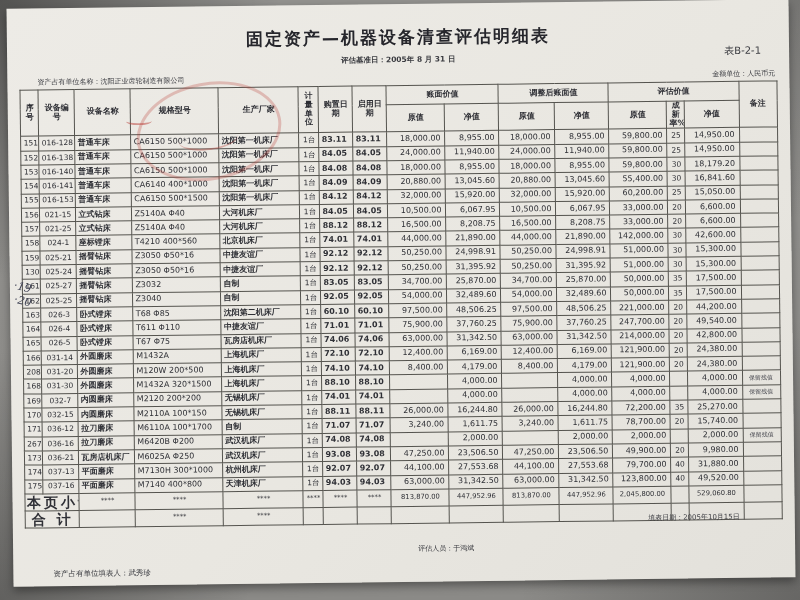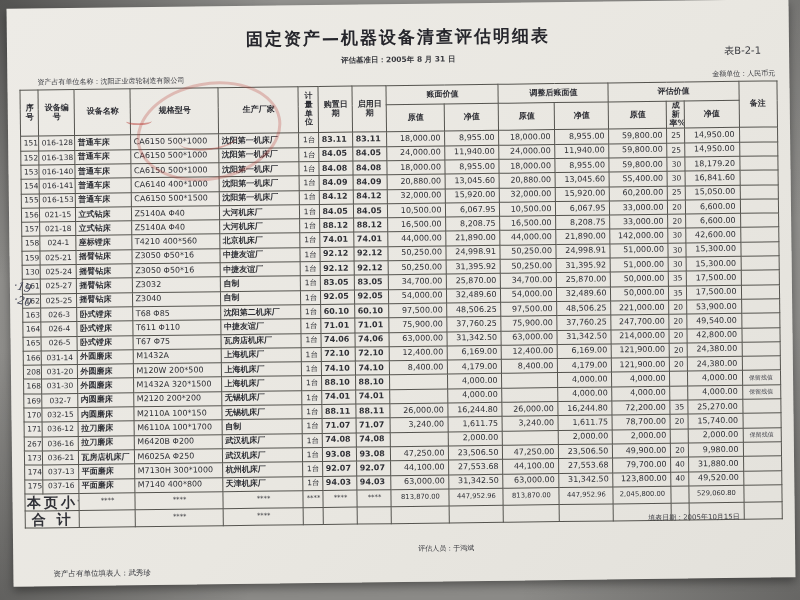--- a/index.html
+++ b/index.html
@@ -213,21 +213,21 @@
           <td>6,067.95</td>
           <td>10,500.00</td>
           <td>6,067.95</td>
           <td>33,000.00</td>
           <td>20</td>
           <td>6,600.00</td>
           <td></td>
         </tr>
         <tr>
           <td>157</td>
-          <td>021-18</td>
+          <td>021-25</td>
           <td>立式钻床</td>
           <td>Z5140A Φ40</td>
           <td>大河机床厂</td>
           <td>1台</td>
           <td>88.12</td>
           <td>88.12</td>
           <td>16,500.00</td>
           <td>8,208.75</td>
           <td>16,500.00</td>
           <td>8,208.75</td>
@@ -334,21 +334,21 @@
           <td>沈阳第二机床厂</td>
           <td>1台</td>
           <td>60.10</td>
           <td>60.10</td>
           <td>97,500.00</td>
           <td>48,506.25</td>
           <td>97,500.00</td>
           <td>48,506.25</td>
           <td>221,000.00</td>
           <td>20</td>
-          <td>53,900.00</td>
+          <td>44,200.00</td>
           <td></td>
         </tr>
         <tr>
           <td>164</td>
           <td>026-4</td>
           <td>卧式镗床</td>
           <td>T611 Φ110</td>
           <td>中捷友谊厂</td>
           <td>1台</td>
           <td>71.01</td>

